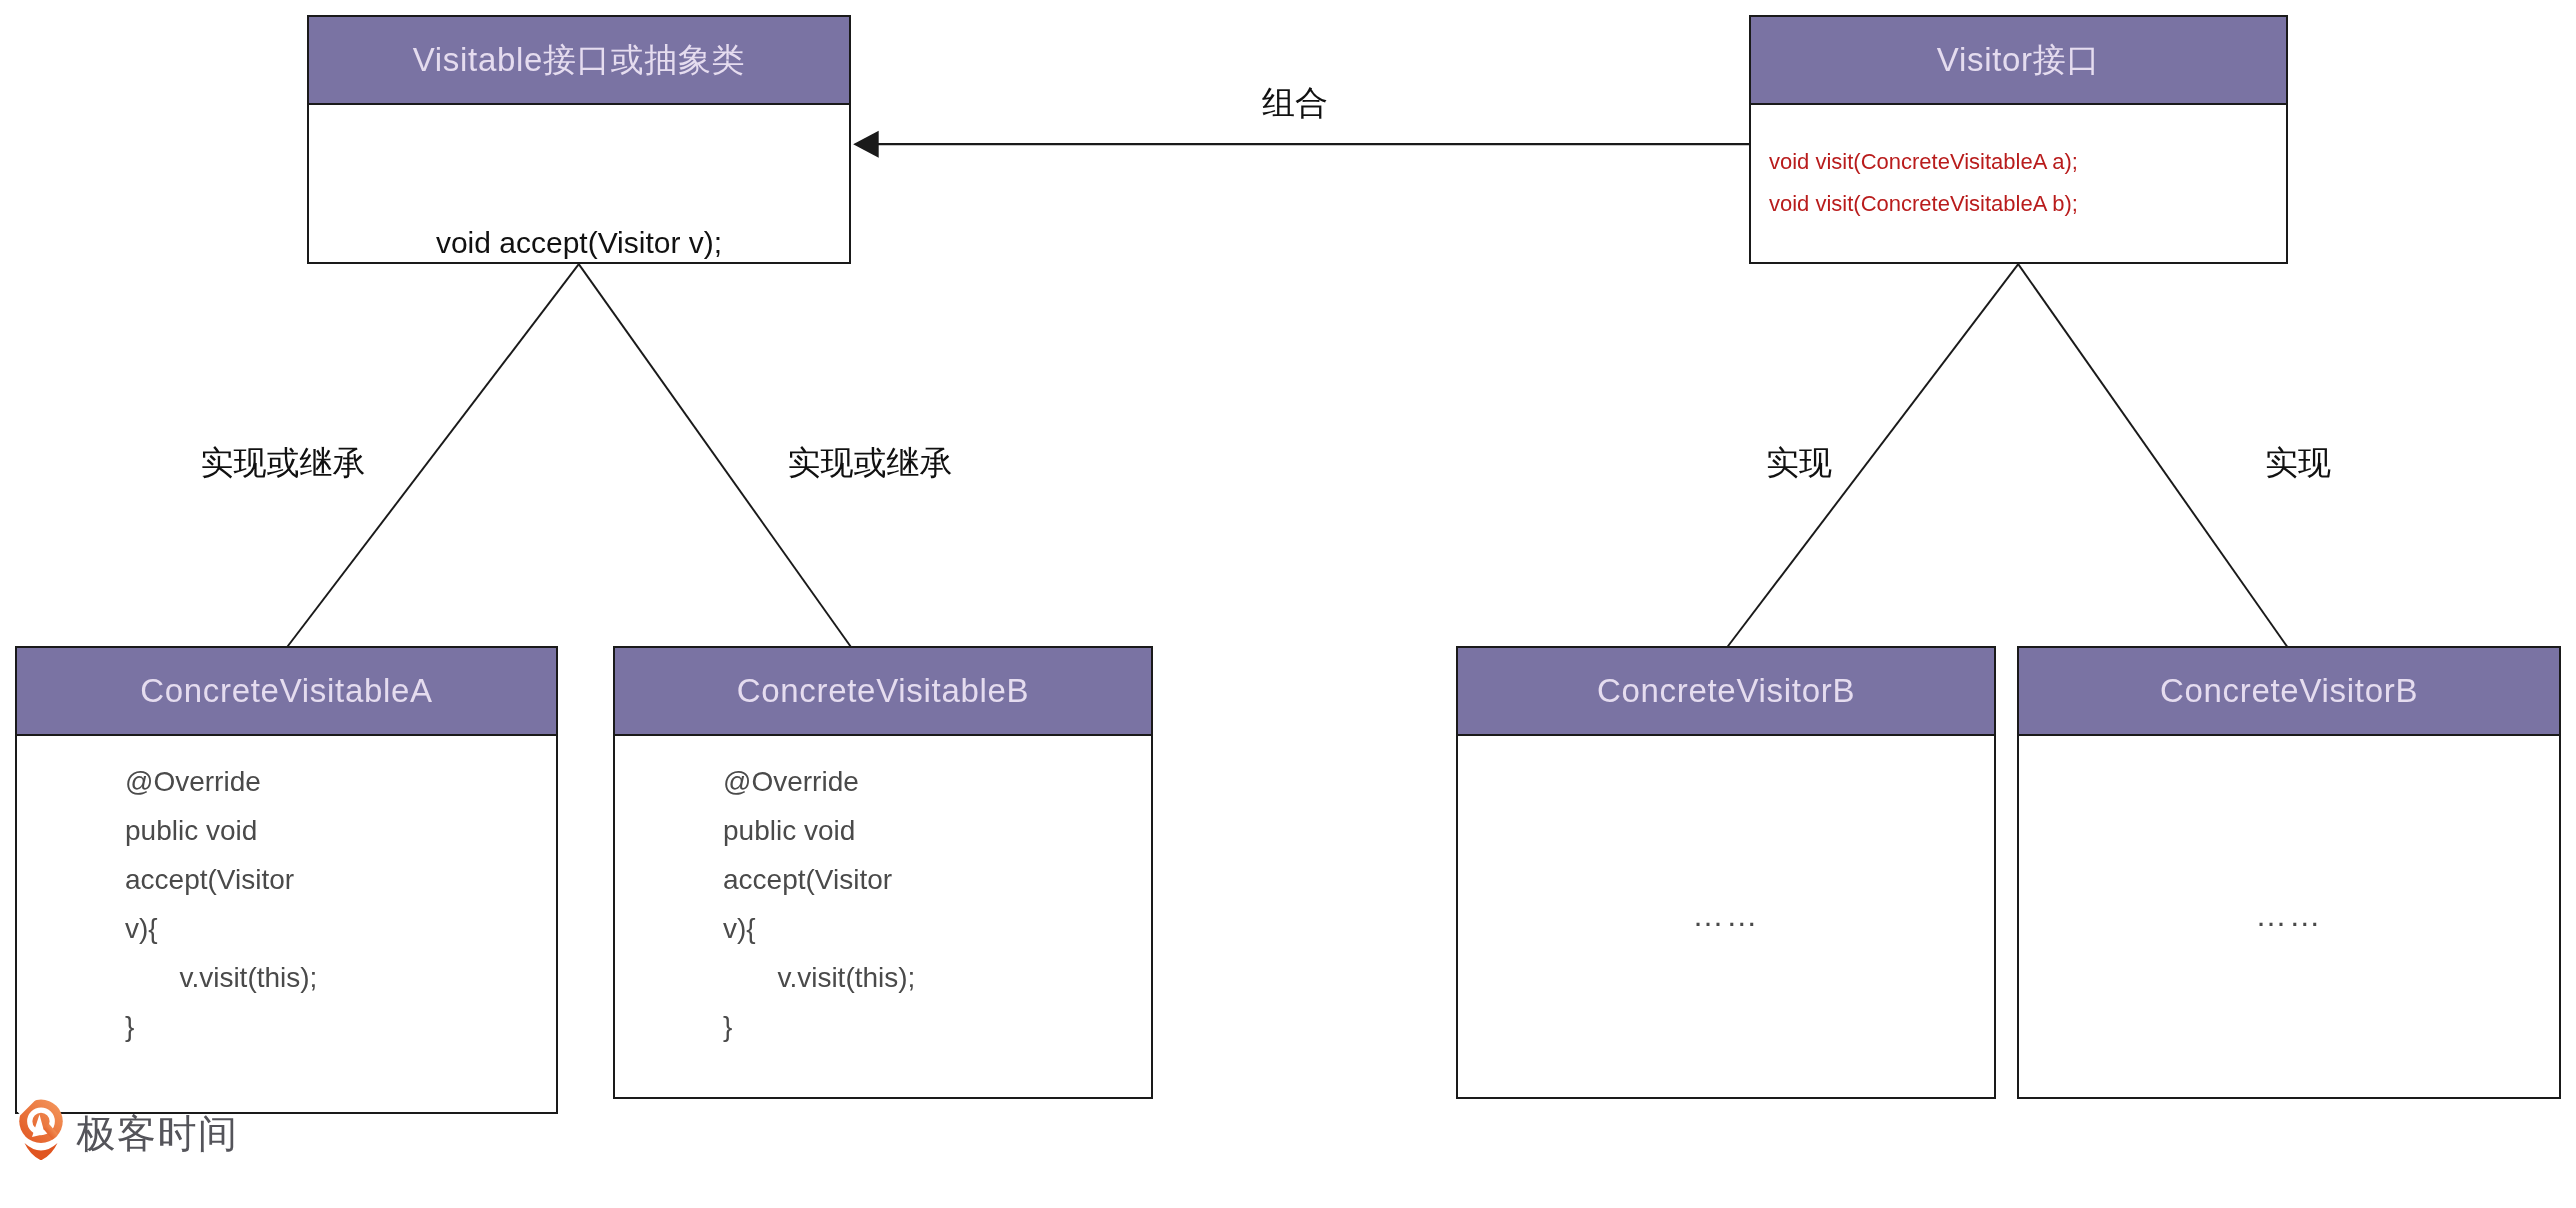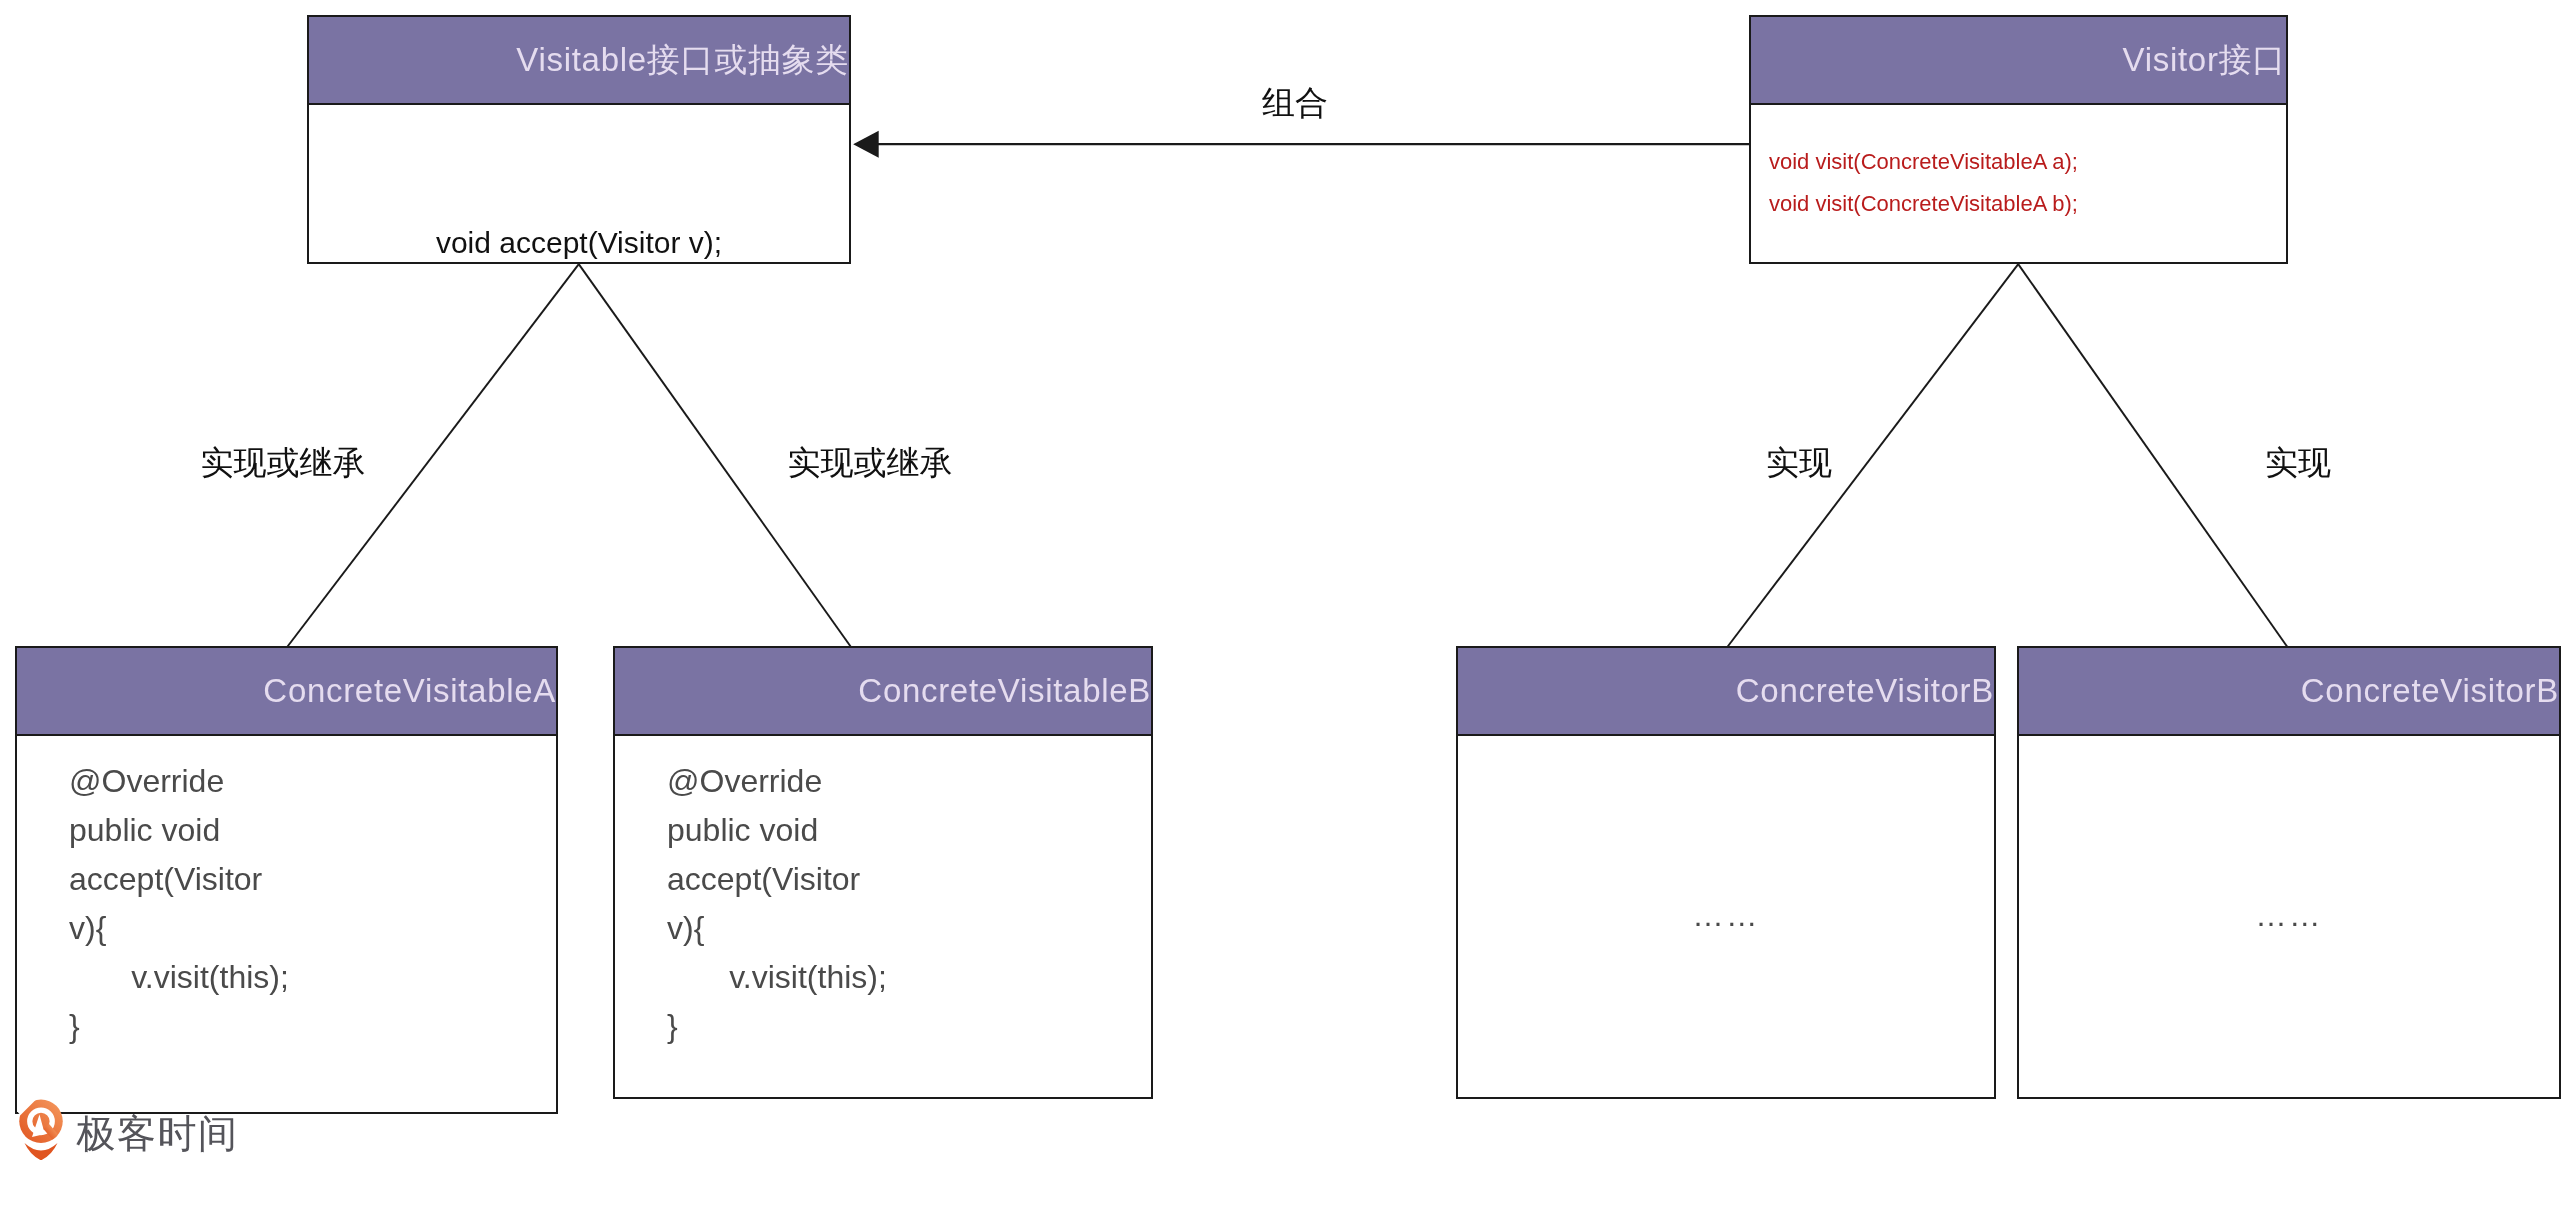--- a/index.html
+++ b/index.html
@@ -17,33 +17,33 @@
   .edges line{stroke:var(--border);stroke-width:2.6px;}
   .edges line.arrow-line{stroke-width:3px;}
   .edges polygon{fill:var(--border);}
   .uml-box{
     position:absolute; background:#fff; box-sizing:border-box;
     border:2.2px solid var(--border);
   }
   .uml-header{
     height:88px; background:var(--header-bg);
     border-bottom:2.2px solid var(--border);
-    display:flex; align-items:center; justify-content:flex-end;
+    display:flex; align-items:center; justify-content:center;
     color:var(--header-text); font-size:33px; letter-spacing:0.7px;
     box-sizing:border-box;
   }
   .uml-body{position:relative; height:calc(100% - 90px); color:#111; box-sizing:border-box;}
   .body-center{display:flex; align-items:flex-end; justify-content:center; font-size:30px;}
   .method-list{
     display:flex; flex-direction:column; justify-content:center;
     padding-left:18px; font-size:22px; line-height:42px; color:#b91c1c;
   }
   .method-line{white-space:pre;}
   .code-list{
-    padding:21px 0 0 52px; font-size:32px; line-height:49px;
+    padding:21px 0 0 108px; font-size:28px; line-height:49px;
     color:var(--code-text);
   }
   .code-line{white-space:pre;}
   .dots-body{
     display:flex; align-items:center; justify-content:center;
     font-size:31.5px; color:var(--code-text); letter-spacing:2.2px;
   }
   .edge-label{
     position:absolute; transform:translateX(-50%);
     font-size:33px; color:var(--label-text); white-space:nowrap;

